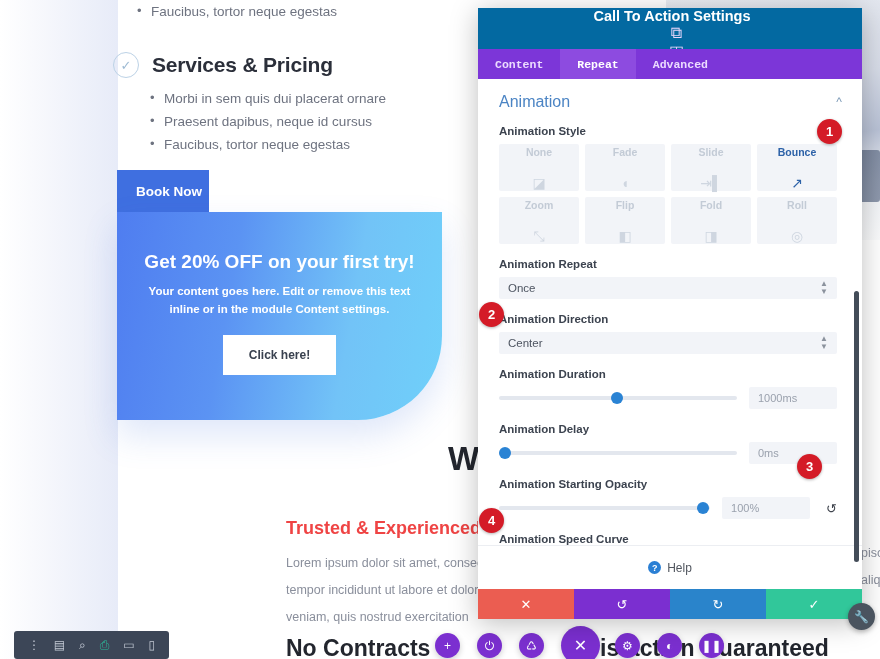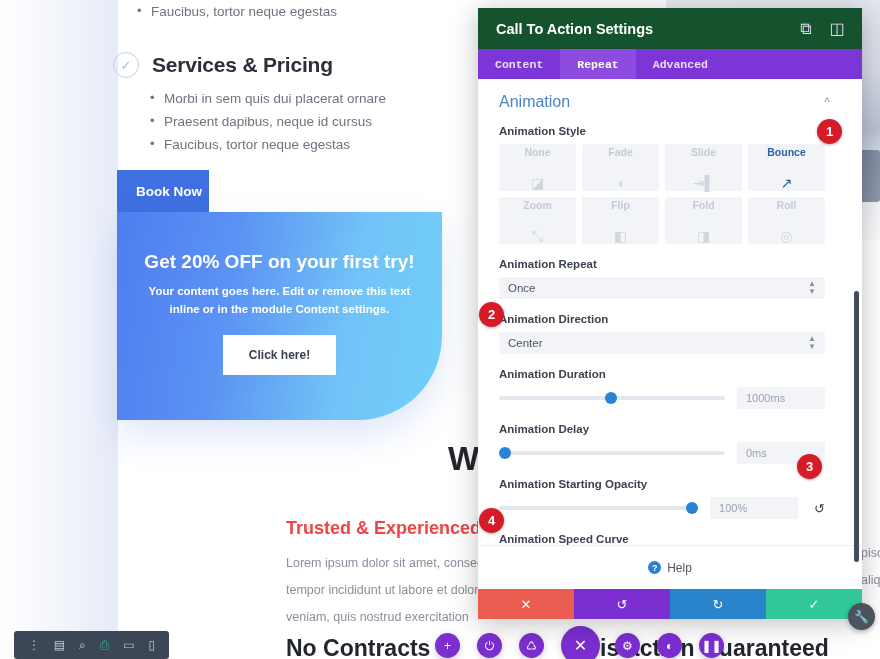--- a/index.html
+++ b/index.html
@@ -83,32 +83,32 @@
   .fab.sm { width:25px; height:25px; }
   .fab.lg { width:39px; height:39px; font-size:16px; }
 
   
   .modal {
     position:absolute; left:478px; top:8px; width:384px; height:611px;
     background:#ffffff; box-shadow:0 4px 26px rgba(0,0,0,.26);
     display:flex; flex-direction:column; overflow:hidden;
   }
   .modal-title {
-    height:41px; background:#14532d; display:flex; align-items:center;
-    padding:0 14px 0 18px; color:#fff;
+    height:41px; background:#0369a1; display:flex; align-items:center;
+    padding:0 14px 0 18px; color:#fff;flex-direction:column;
   }
   .modal-title h1 { font-size:14.5px; font-weight:bold; flex:1; }
   .title-ic { width:22px; height:22px; display:flex; align-items:center; justify-content:center;
               color:#e7d6fb; margin-left:9px; }
   .modal-tabs { height:30px; background:#7c36d8; display:flex;font-family:Liberation Mono, monospace; }
   .tab { font-size:11.5px; color:#ecdcff; font-weight:bold;
          display:flex; align-items:center; padding:0 17px; }
   .tab.active { background:#8d4be0; color:#fff; }
 
-  .modal-body { flex:1; overflow:hidden; position:relative; background:#fff; padding:0 16px 0 0; }
+  .modal-body { flex:1; overflow:hidden; position:relative; background:#fff; padding:0 4px 0 0; }
   .section-head { display:flex; align-items:center; padding:14px 16px 4px 21px; }
   .section-head h2 { flex:1; font-size:16px; color:#4b84c4; font-weight:normal; }
   .chev { color:#7c9ab7; font-size:12px; }
 
   .field { padding:0 21px; margin-top:10px; }
   .flabel { font-size:11.5px; color:#3c434f; font-weight:bold; margin-bottom:7px; }
 
   .style-grid { display:grid; grid-template-columns:repeat(4,1fr); gap:6px; }
   .style-cell {
     background:#f2f4f8; height:47px; border-radius:2px;

